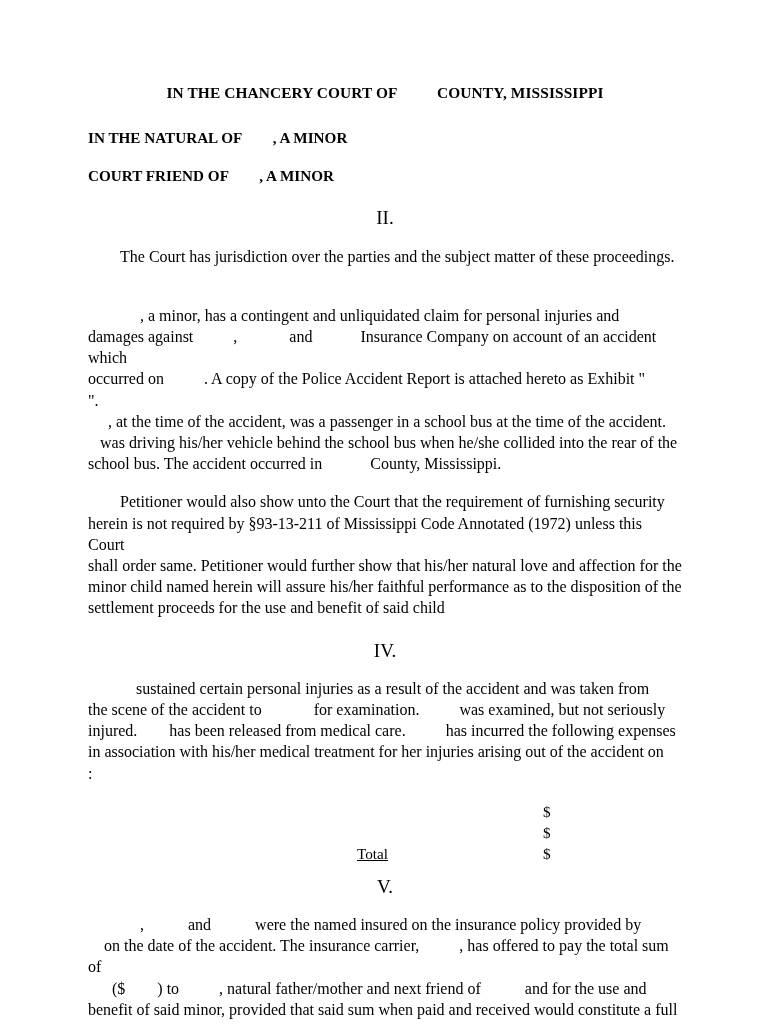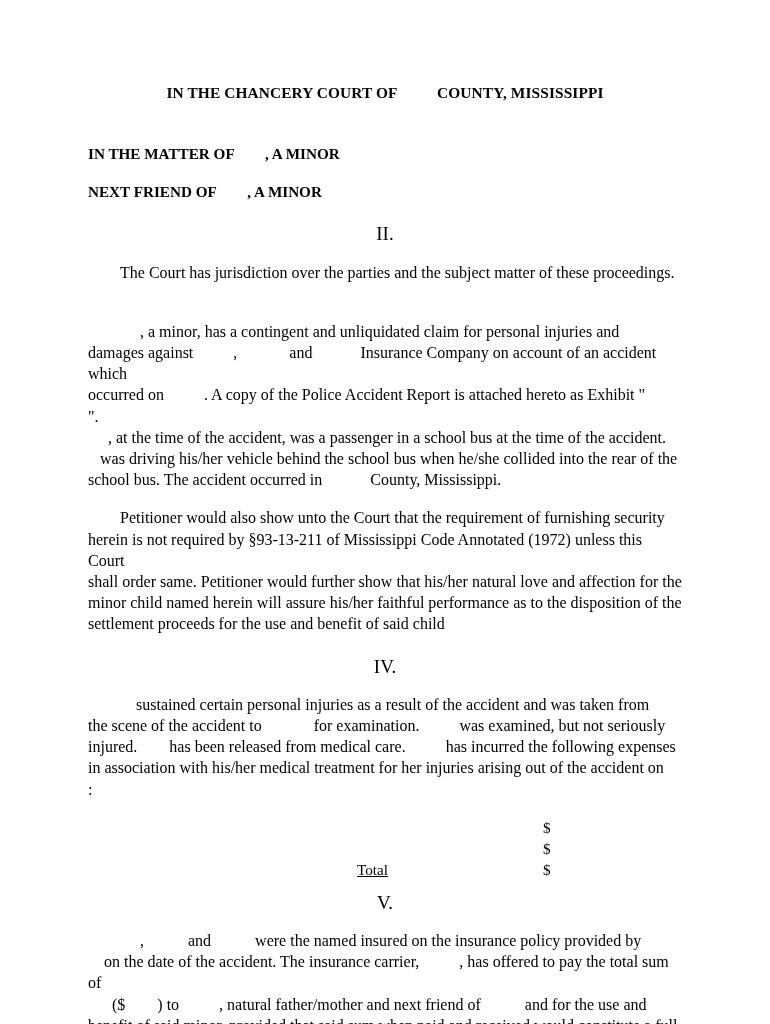--- a/index.html
+++ b/index.html
@@ -35,21 +35,21 @@
     white-space: pre-wrap;
   }
   .bold {
     font-weight: bold;
   }
   .title-row {
     font-weight: bold;
     font-size: 15.4px;
     letter-spacing: 0.1px;
     text-align: center;
-    margin-bottom: 16px;
+    margin-bottom: 0;
   }
   .gap-sm { height: 12px; }
   .gap-md { height: 17px; }
   .gap-lg { height: 21px; }
   .gap-xl { height: 25px; }
   .roman {
     text-align: center;
     font-size: 19px;
     line-height: 21.2px;
   }
@@ -83,25 +83,25 @@
 
 <div class="page">
   <div class="content">
 
     <div class="title-row">
       <span>IN THE CHANCERY COURT OF</span><span>&nbsp;&nbsp;&nbsp;&nbsp;&nbsp;&nbsp;&nbsp;&nbsp;&nbsp;&nbsp;</span><span>COUNTY, MISSISSIPPI</span>
     </div>
 
     <div class="gap-xl"></div>
 
-    <div class="line bold"><span>IN THE MATTER OF</span><span>&nbsp;&nbsp;&nbsp;&nbsp;&nbsp;&nbsp;&nbsp;&nbsp;</span><span>, A MINOR</span></div>
+    <div class="line bold"><span>IN THE NATURAL OF</span><span>&nbsp;&nbsp;&nbsp;&nbsp;&nbsp;&nbsp;&nbsp;&nbsp;</span><span>, A MINOR</span></div>
 
     <div class="gap-md"></div>
 
-    <div class="line bold"><span>NEXT FRIEND OF</span><span>&nbsp;&nbsp;&nbsp;&nbsp;&nbsp;&nbsp;&nbsp;&nbsp;</span><span>, A MINOR</span></div>
+    <div class="line bold"><span>COURT FRIEND OF</span><span>&nbsp;&nbsp;&nbsp;&nbsp;&nbsp;&nbsp;&nbsp;&nbsp;</span><span>, A MINOR</span></div>
 
     <div class="gap-lg"></div>
 
     <div class="roman">II.</div>
     <div class="gap-md"></div>
     <div class="para">        The Court has jurisdiction over the parties and the subject matter of these proceedings.</div>
 
     <div class="gap-lg"></div>
 
     <div class="gap-md"></div>

